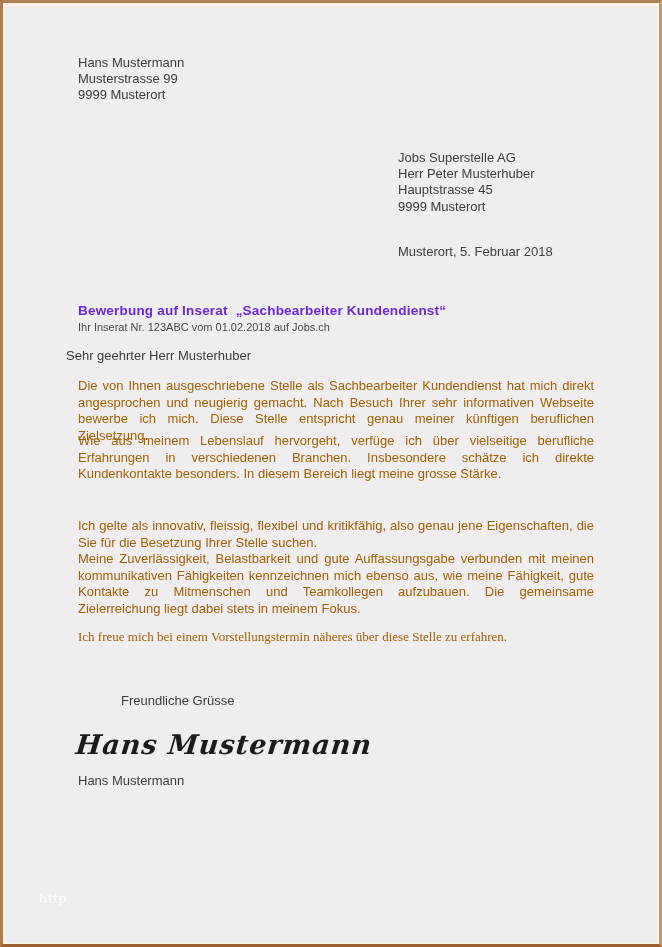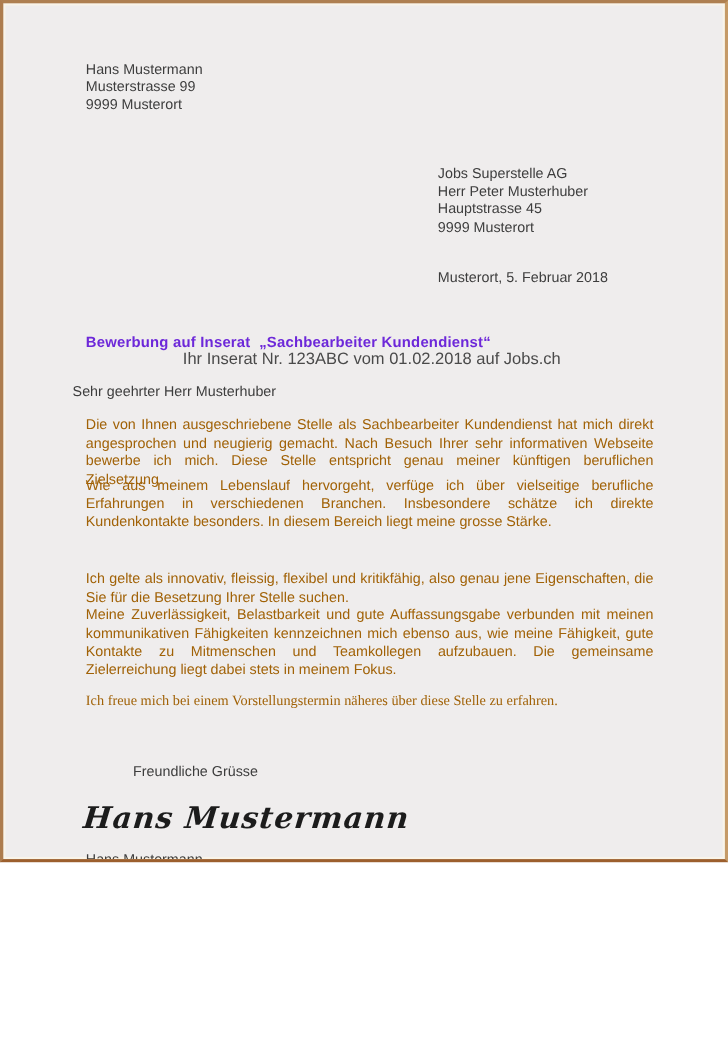--- a/index.html
+++ b/index.html
@@ -2,39 +2,39 @@
 <html><head>
 <meta charset="utf-8">
 <style>
   * { margin: 0; padding: 0; box-sizing: border-box; }
   html, body { background: #ffffff; }
   body { font-family: "Liberation Sans", "DejaVu Sans", sans-serif; }
 
   .frame {
     position: relative;
     width: 662px;
-    height: 784px;
+    height: 947px;
     background: #efeded;
     border-style: solid;
     border-width: 3px;
     border-color: #ae7f51 #c59a67 #9c5f2d #ad7c4e;
     box-shadow: inset 0 0 0 2px #f9f4e9;
     overflow: hidden;
     color: #3d3d3d;
   }
 
   .block { position: absolute; font-size: 13px; line-height: 16.2px; color: #3d3d3d; }
 
   .sender    { top: 52px;  left: 75px; }
   .recipient { top: 147px; left: 395px; }
   .date-line { top: 241px; left: 395px; }
 
   .subject       { top: 300px; left: 75px; width: 520px; }
   .subject-title { font-weight: bold; font-size: 13.5px; letter-spacing: 0.2px; white-space: pre-wrap; color: #6d28d9; }
-  .subject-ref   { font-size: 15px; line-height: 12px; margin-top: 2px; color: #4a4a4a; text-align: center; }
+  .subject-ref   { font-size: 11px; line-height: 12px; margin-top: 2px; color: #4a4a4a; }
 
   .salutation { top: 345px; left: 63px; }
 
   .para { position: absolute; left: 75px; width: 516px; font-size: 13px; line-height: 16.5px; text-align: justify; color: #a16207; }
   .p1 { top: 375px; }
   .p2 { top: 430px; }
   .p3 { top: 515px; }
   .p4 { top: 548px; }
   .p5 { top: 626px; text-align: left; font-family: Liberation Serif, serif; }
 

